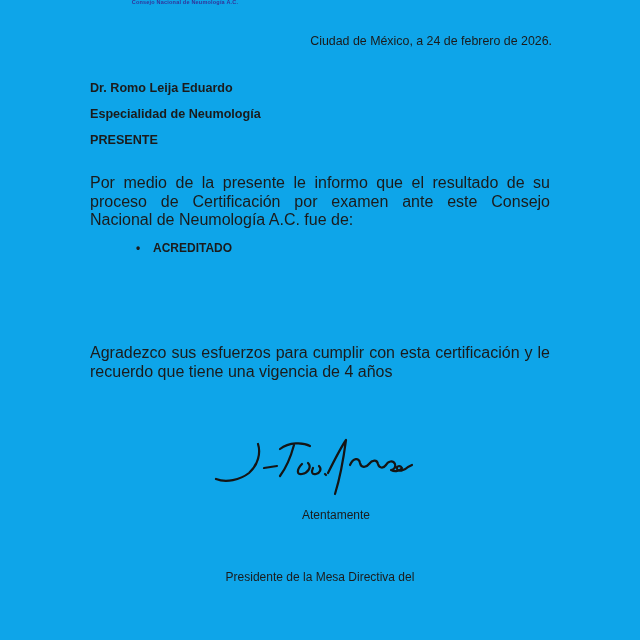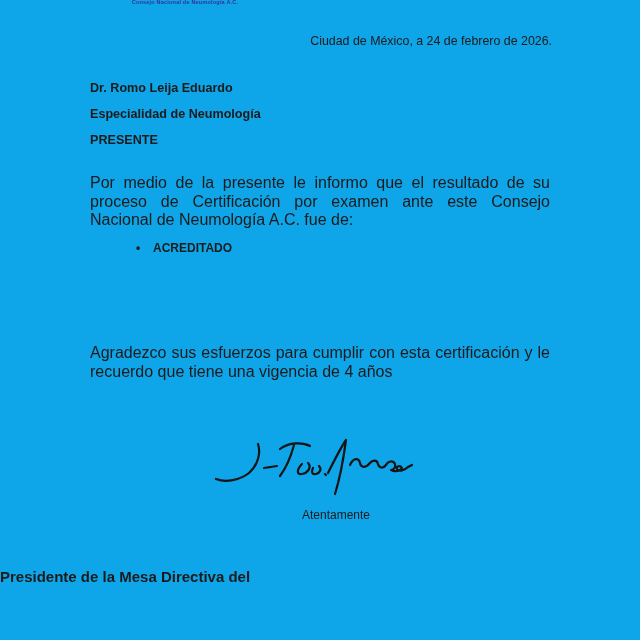--- a/index.html
+++ b/index.html
@@ -87,22 +87,23 @@
     font-size: 12px;
     line-height: 15px;
   }
   .closing-atentamente { top: 508px; padding-left: 32px; }
   .signer-name         { top: 537px; }
   .signer-title {
     position: absolute;
     top: 569px;
     left: 0;
     right: 0;
-    font-size: 15px;
-    font-weight: bold;
+    text-align: center;
+    font-size: 12px;
+    font-weight: normal;
     line-height: 16px;
   }
 </style>
 </head>
 <body>
 
 <div class="page">
 
   <div class="logo-caption">Consejo Nacional de Neumología A.C.</div>
 

